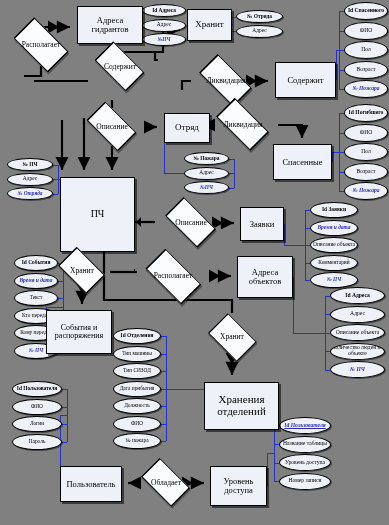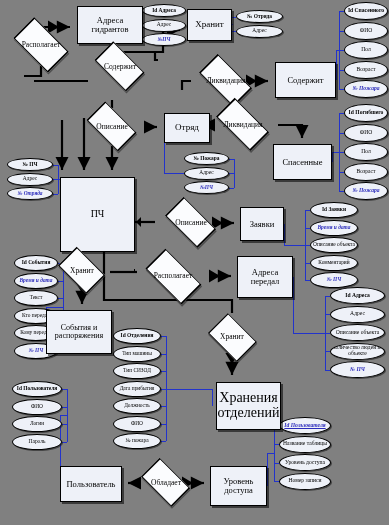--- a/index.html
+++ b/index.html
@@ -156,26 +156,26 @@
       <div class="entity" style="left: 273px; top: 144px; width: 59px; height: 36px; font-size: 8.5px;">
         <span>Спасенные</span>
       </div>
       <div class="entity" style="left: 60px; top: 177px; width: 75px; height: 75px; font-size: 10px;">
         <span>ПЧ</span>
       </div>
       <div class="entity" style="left: 240px; top: 207px; width: 44px; height: 34px; font-size: 8.5px;">
         <span>Заявки</span>
       </div>
       <div class="entity" style="left: 237px; top: 256px; width: 56px; height: 42px; font-size: 8.5px;">
-        <span>Адреса передал</span>
+        <span>Адреса объектов</span>
       </div>
       <div class="entity" style="left: 46px; top: 310px; width: 66px; height: 44px; font-size: 8px;">
         <span>События и распоряжения</span>
       </div>
-      <div class="entity" style="left: 216px; top: 382px; width: 65px; height: 48px; font-size: 14px;">
+      <div class="entity" style="left: 204px; top: 382px; width: 75px; height: 48px; font-size: 11px;">
         <span>Хранения отделений</span>
       </div>
       <div class="entity" style="left: 60px; top: 466px; width: 62px; height: 36px; font-size: 8.5px;">
         <span>Пользователь</span>
       </div>
       <div class="entity" style="left: 210px; top: 466px; width: 57px; height: 40px; font-size: 8.5px;">
         <span>Уровень доступа</span>
       </div>
       <div class="rel" style="left: 6px; top: 24px; width: 70px; height: 42px;">
         <div class="dshape" style="width: 30.24px; height: 30.24px; left: 19.88px; top: 5.88px; transform: rotate(45deg) scaleX(1.63707) scaleY(0.982241);"></div>

